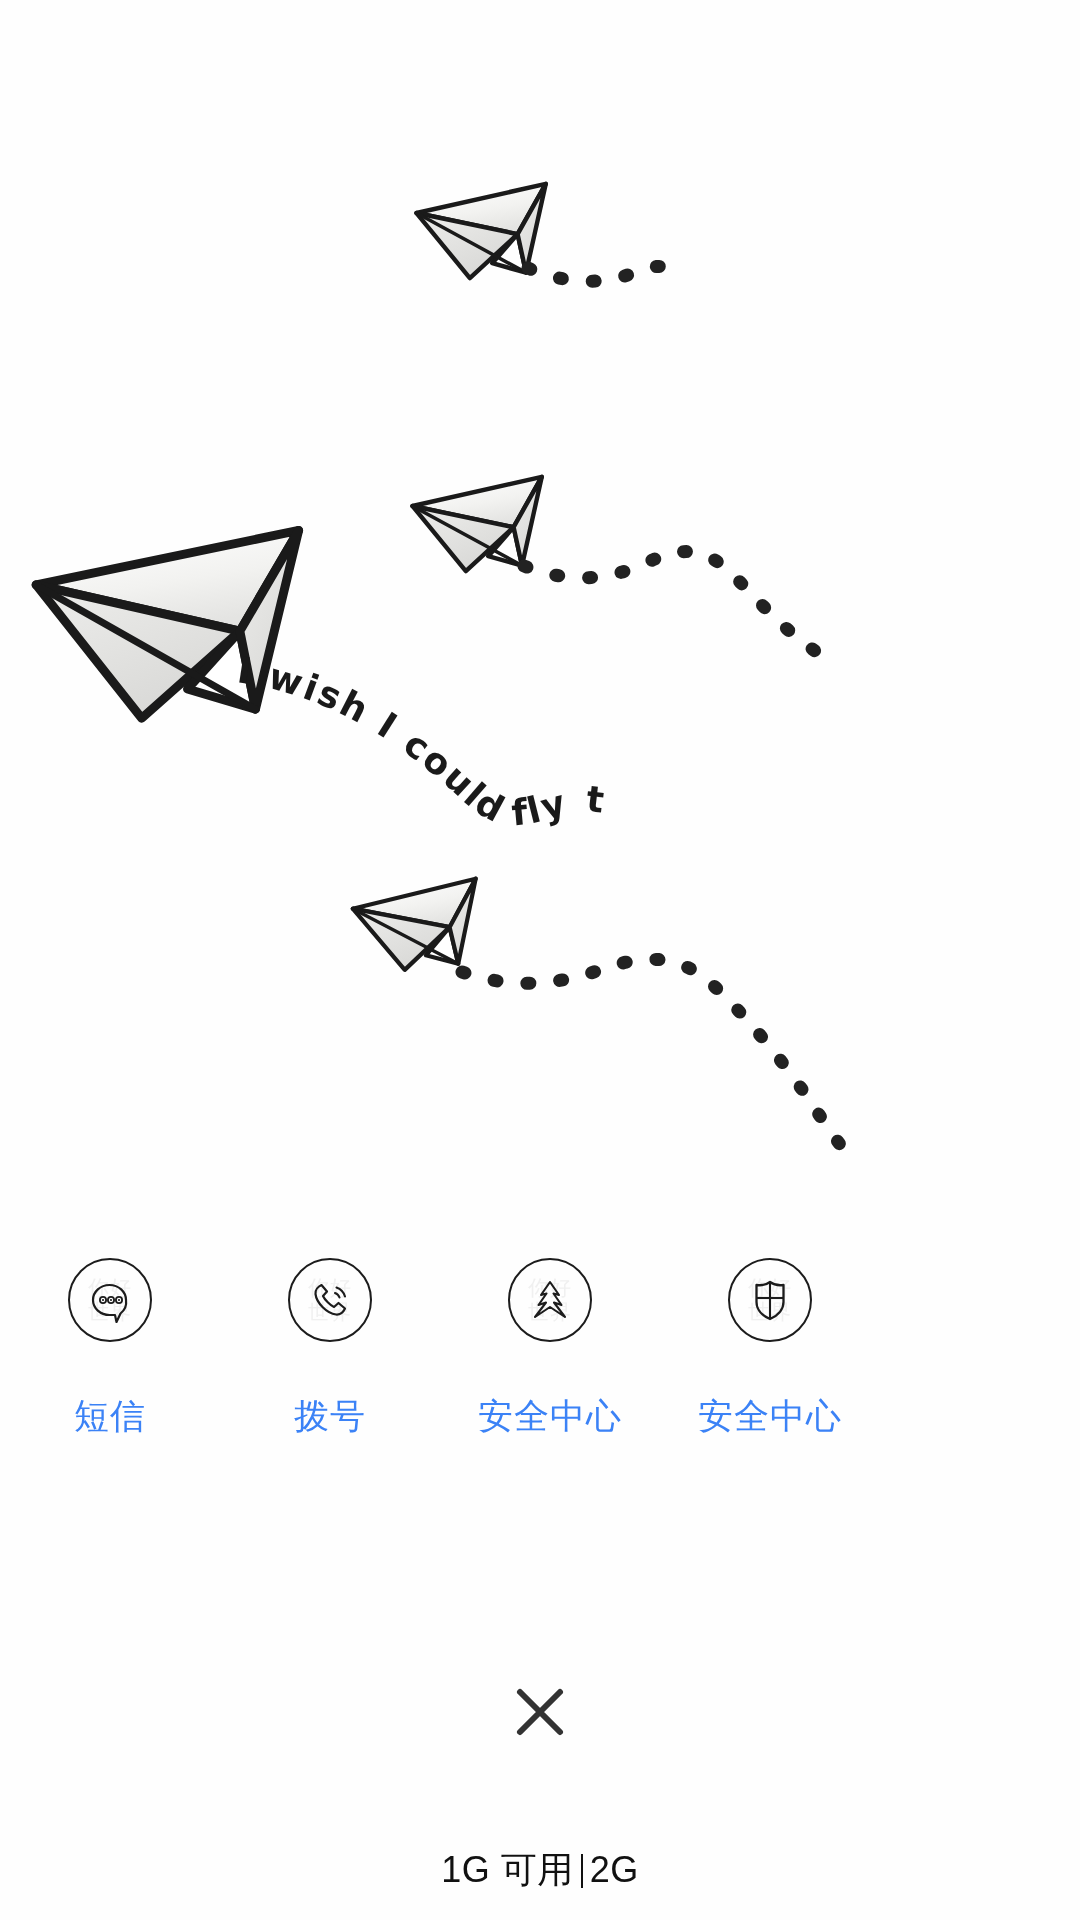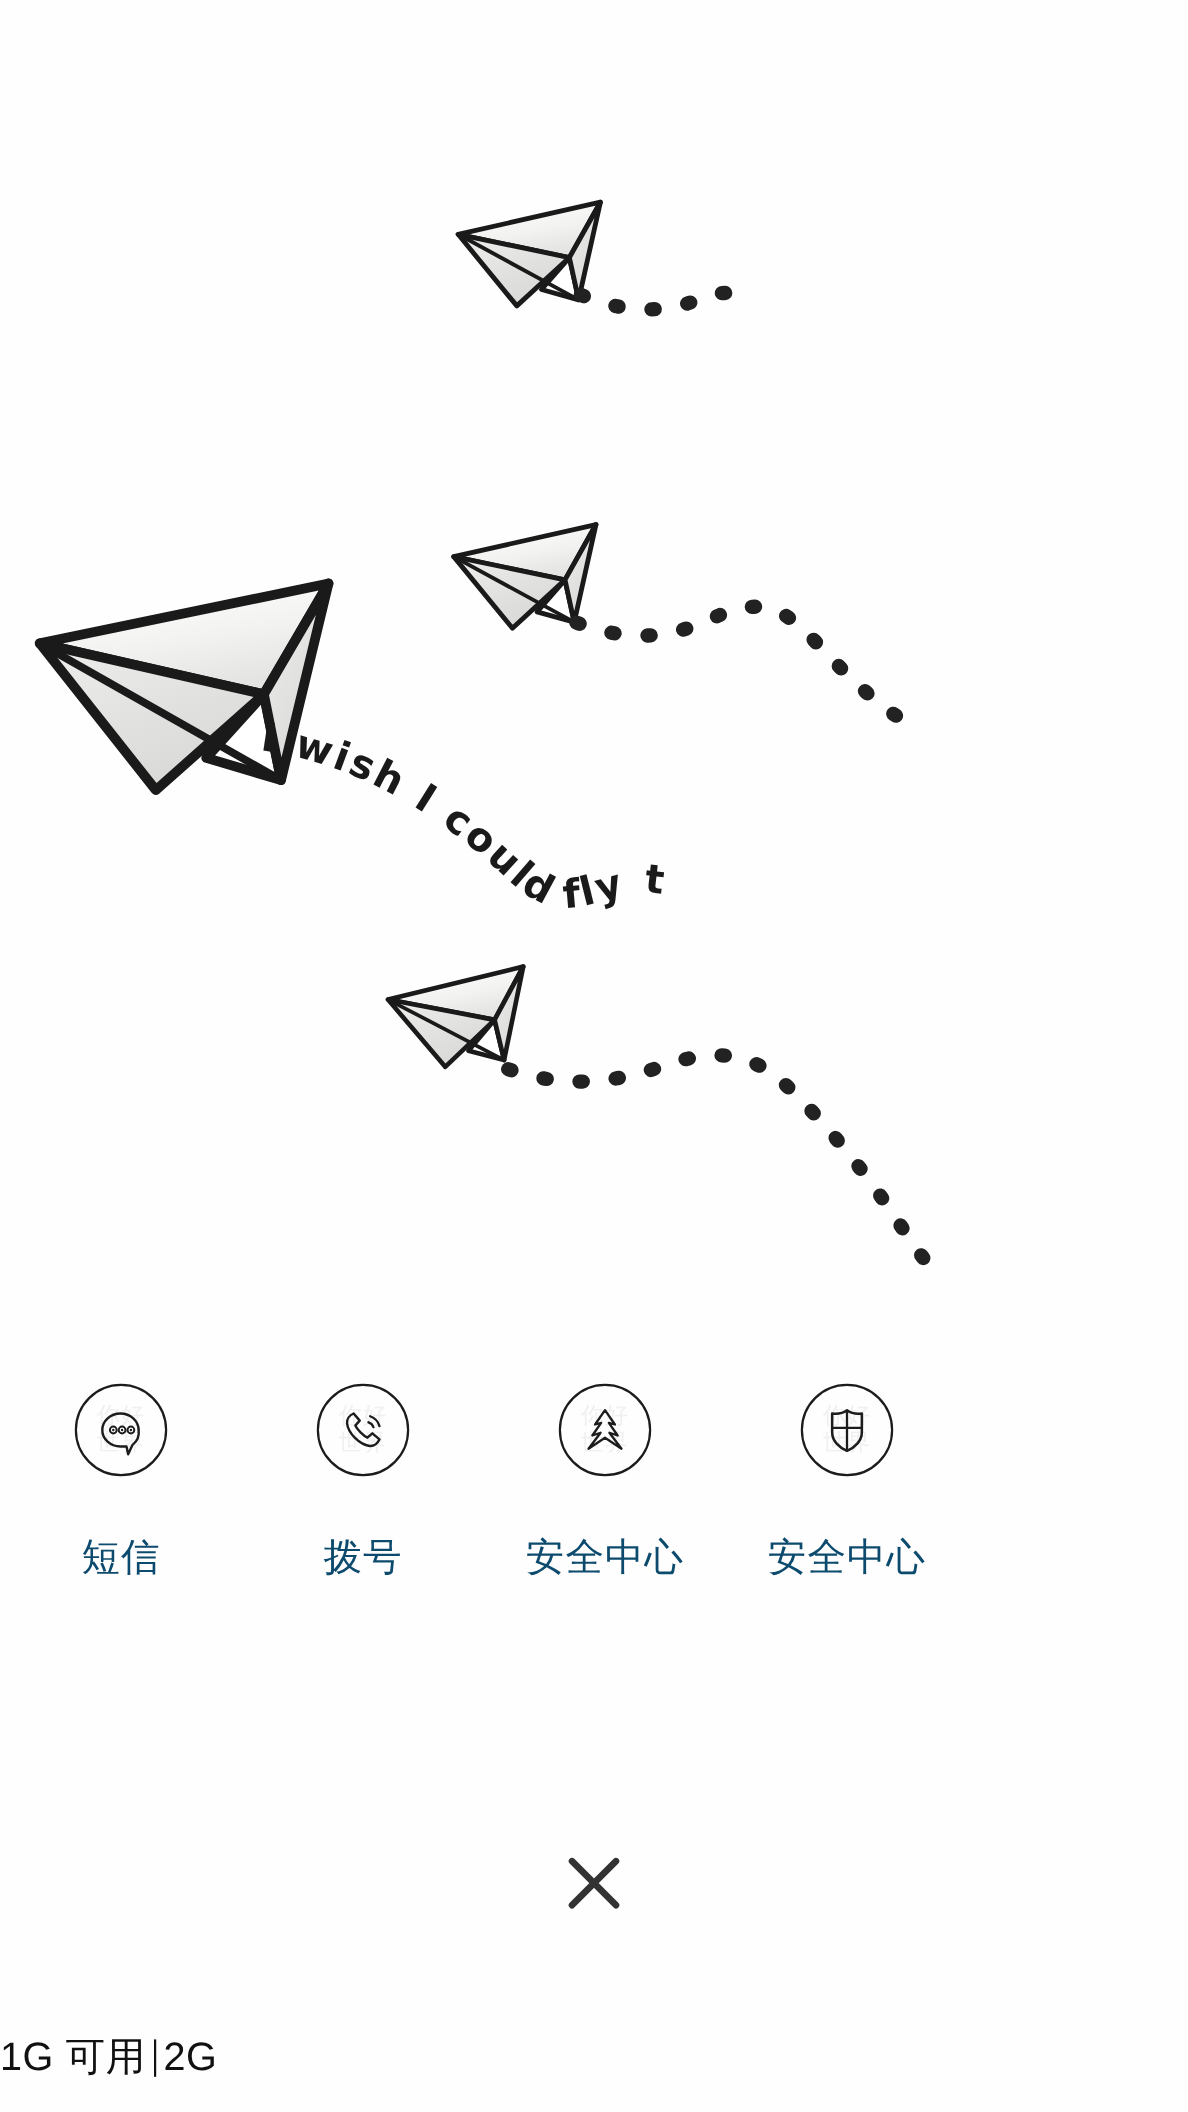--- a/index.html
+++ b/index.html
@@ -54,21 +54,21 @@
     display:flex;
     align-items:center;
     justify-content:center;
     background:transparent;
     position:relative;
   }
   .shortcut-icon svg { display:block; }
   .shortcut-label {
     margin-top:56px;
     font-size:35px;
-    color:#0c4a6e;
+    color:#3b82f6;
     letter-spacing:1px;
     line-height:1;
     white-space:nowrap;
     font-family:"Liberation Sans", sans-serif;
   }
 
   
   .wm {
     position:absolute;
     left:50%; top:50%;
@@ -94,20 +94,21 @@
     display:flex; align-items:center; justify-content:center;
     cursor:pointer;
   }
 
   
   #status-bar {
     position:absolute;
     left:0;
     top:1852px;
     width:1080px;
+    text-align:center;
     font-size:36px;
     color:#111111;
     letter-spacing:0.5px;
     line-height:1;
   }
   #status-bar .sep {
     display:inline-block;
     width:2px;
     height:34px;
     background:#111111;

